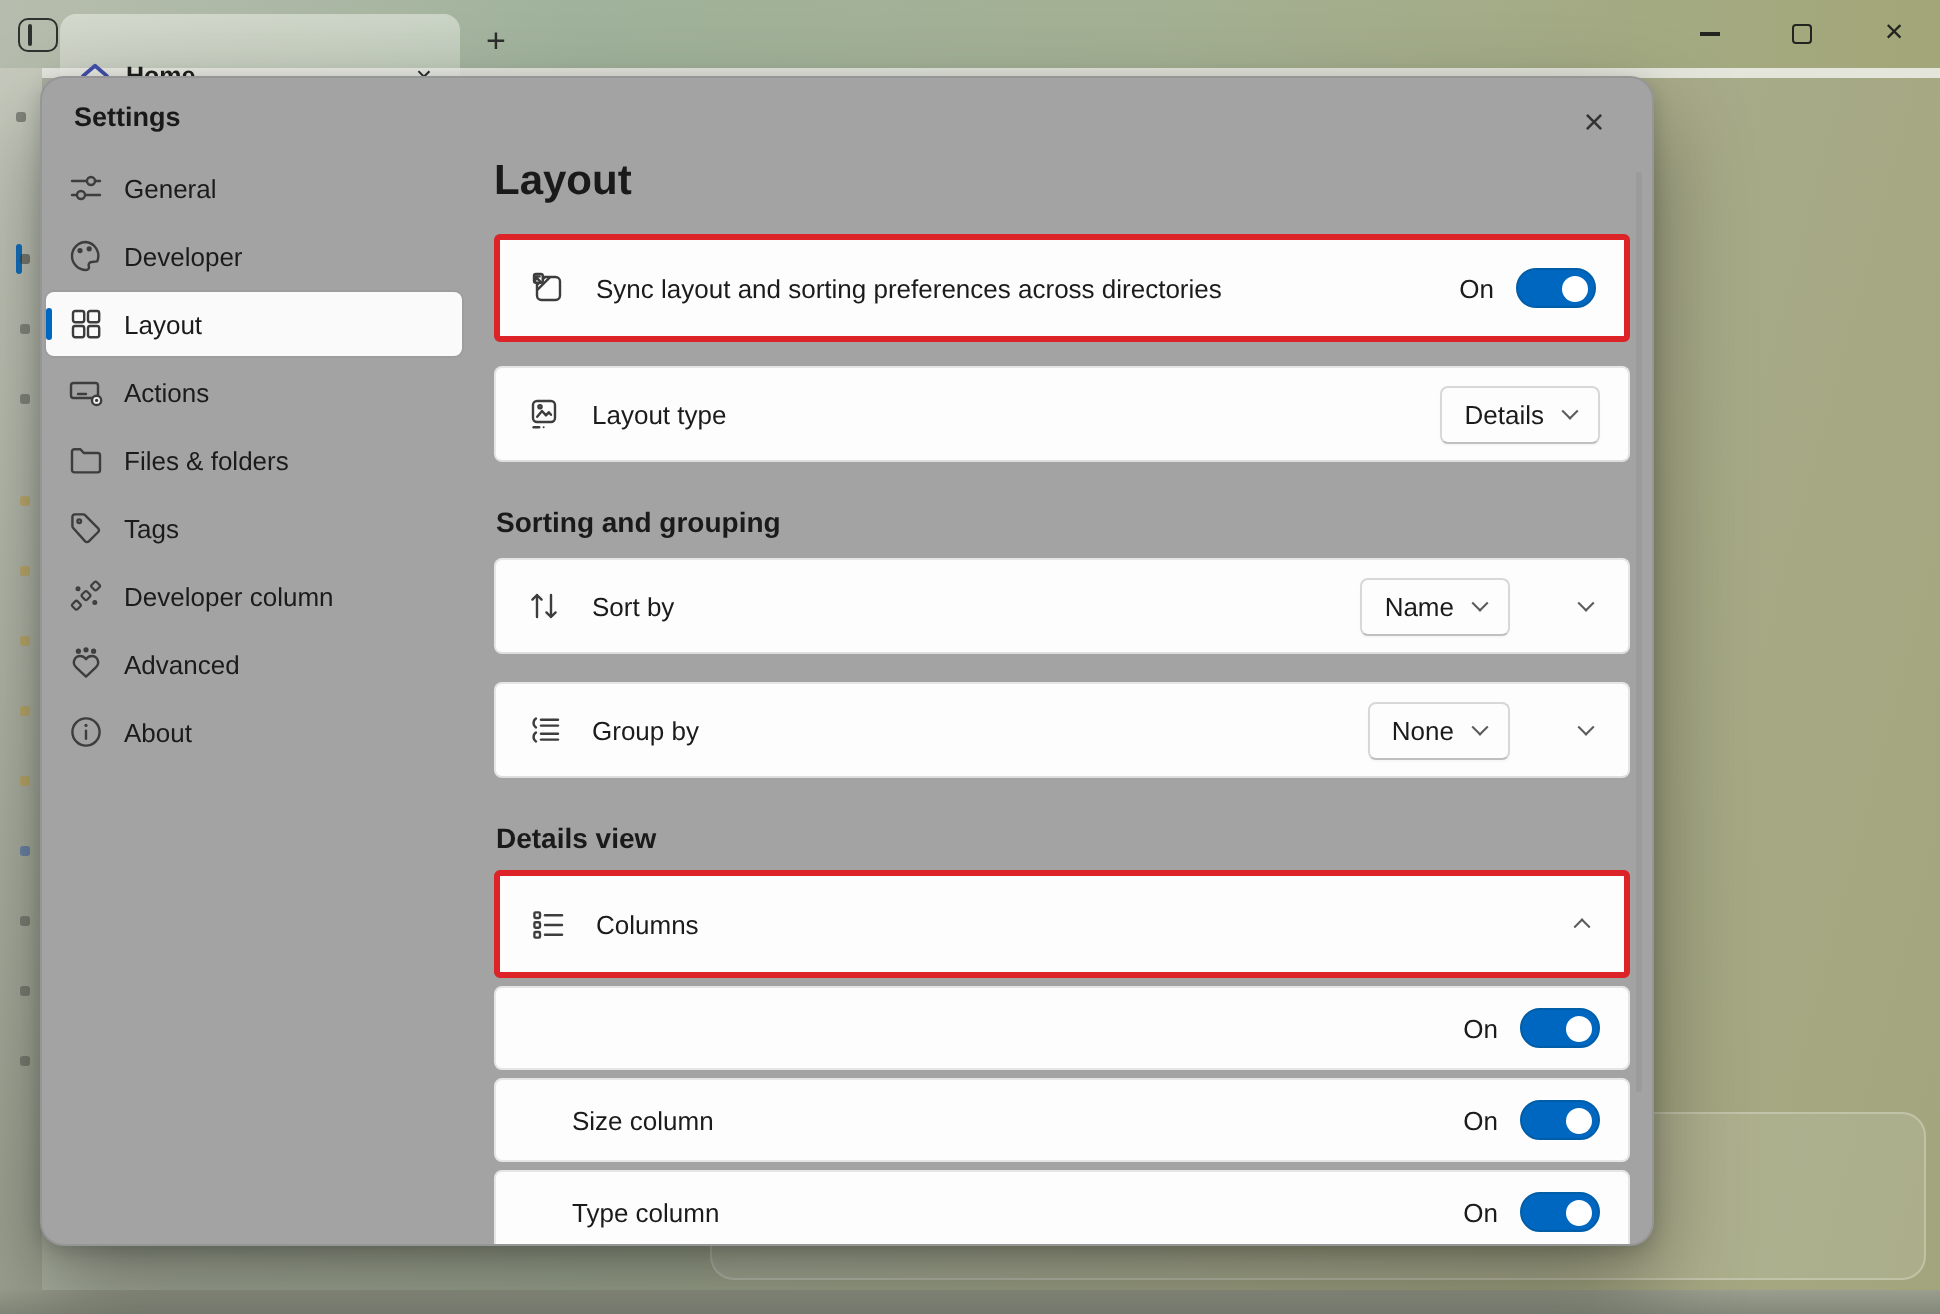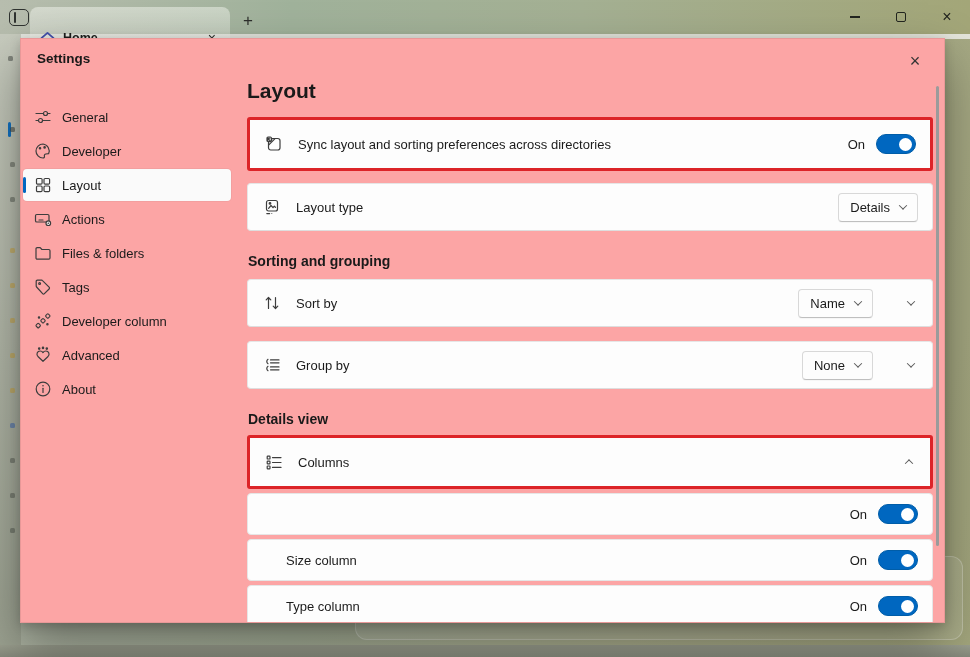--- a/index.html
+++ b/index.html
@@ -31,28 +31,28 @@
   .dim-top{position:absolute;left:0;top:34px;width:970px;height:5px;background:rgba(238,240,234,.85);z-index:1;}
   .dim-left{position:absolute;left:0;top:34px;width:21px;height:623px;
     background:linear-gradient(#c7cbbe,#9aa08f);z-index:1;}
   .bg-dot{position:absolute;width:5px;height:5px;border-radius:1.5px;opacity:.55;}
   .bg-bar{position:absolute;left:8px;top:88px;width:3px;height:15px;border-radius:2px;background:#0067c0;opacity:.9;}
   .bg-edge{position:absolute;left:355px;top:556px;width:608px;height:84px;border-radius:12px;
     background:rgba(255,255,255,.10);border:1px solid rgba(255,255,255,.25);z-index:0;}
   .bottom-strip{position:absolute;left:0;bottom:0;width:970px;height:12px;
     background:linear-gradient(#9a9e8e,#84887a);z-index:2;}
   
-  .dialog{position:absolute;left:20px;top:38px;width:925px;height:585px;background:#fca5a5;
-    border-radius:0;border:1px solid rgba(0,0,0,.08);z-index:5;overflow:hidden;display:flex;
+  .dialog{position:absolute;left:20px;top:38px;width:807px;height:585px;background:#a3a3a3;
+    border-radius:12px;border:1px solid rgba(0,0,0,.08);z-index:5;overflow:hidden;display:flex;
     box-shadow:0 22px 48px rgba(0,0,0,.38),0 3px 10px rgba(0,0,0,.18);}
   .dlg-title{position:absolute;left:16px;top:12px;font-size:13.5px;font-weight:700;color:#191919;z-index:6;}
   .dlg-close{position:absolute;right:14px;top:8px;width:30px;height:28px;display:flex;align-items:center;justify-content:center;
     font-size:18px;color:#333;z-index:6;}
   
-  .sidebar{width:212px;padding:60px 2px 0 2px;flex:none;text-align:center;}
+  .sidebar{width:212px;padding:37px 2px 0 2px;flex:none;text-align:center;}
   .sb-item{height:32px;margin:2px 0;border-radius:4px;display:flex;align-items:center;
     padding-left:10px;gap:9px;font-size:13px;color:#1b1b1b;position:relative;}
   .sb-item.selected{background:#fafafa;box-shadow:0 0 0 1px rgba(0,0,0,.035);}
   .sb-item.selected::before{content:"";position:absolute;left:0;top:8px;width:3px;height:16px;border-radius:2px;background:#0067c0;}
   .sb-item svg{flex:none;}
   
   .content{flex:1;padding:40px 11px 0 14px;position:relative;}
   .page-title{font-size:21px;font-weight:700;color:#1a1a1a;margin-bottom:14px;}
   .row{background:#fdfdfd;border:1px solid #e6e6e6;border-bottom-color:#dedede;border-radius:4px;
     height:48px;display:flex;align-items:center;padding:0 14px;gap:8px;font-size:13px;color:#1b1b1b;}

